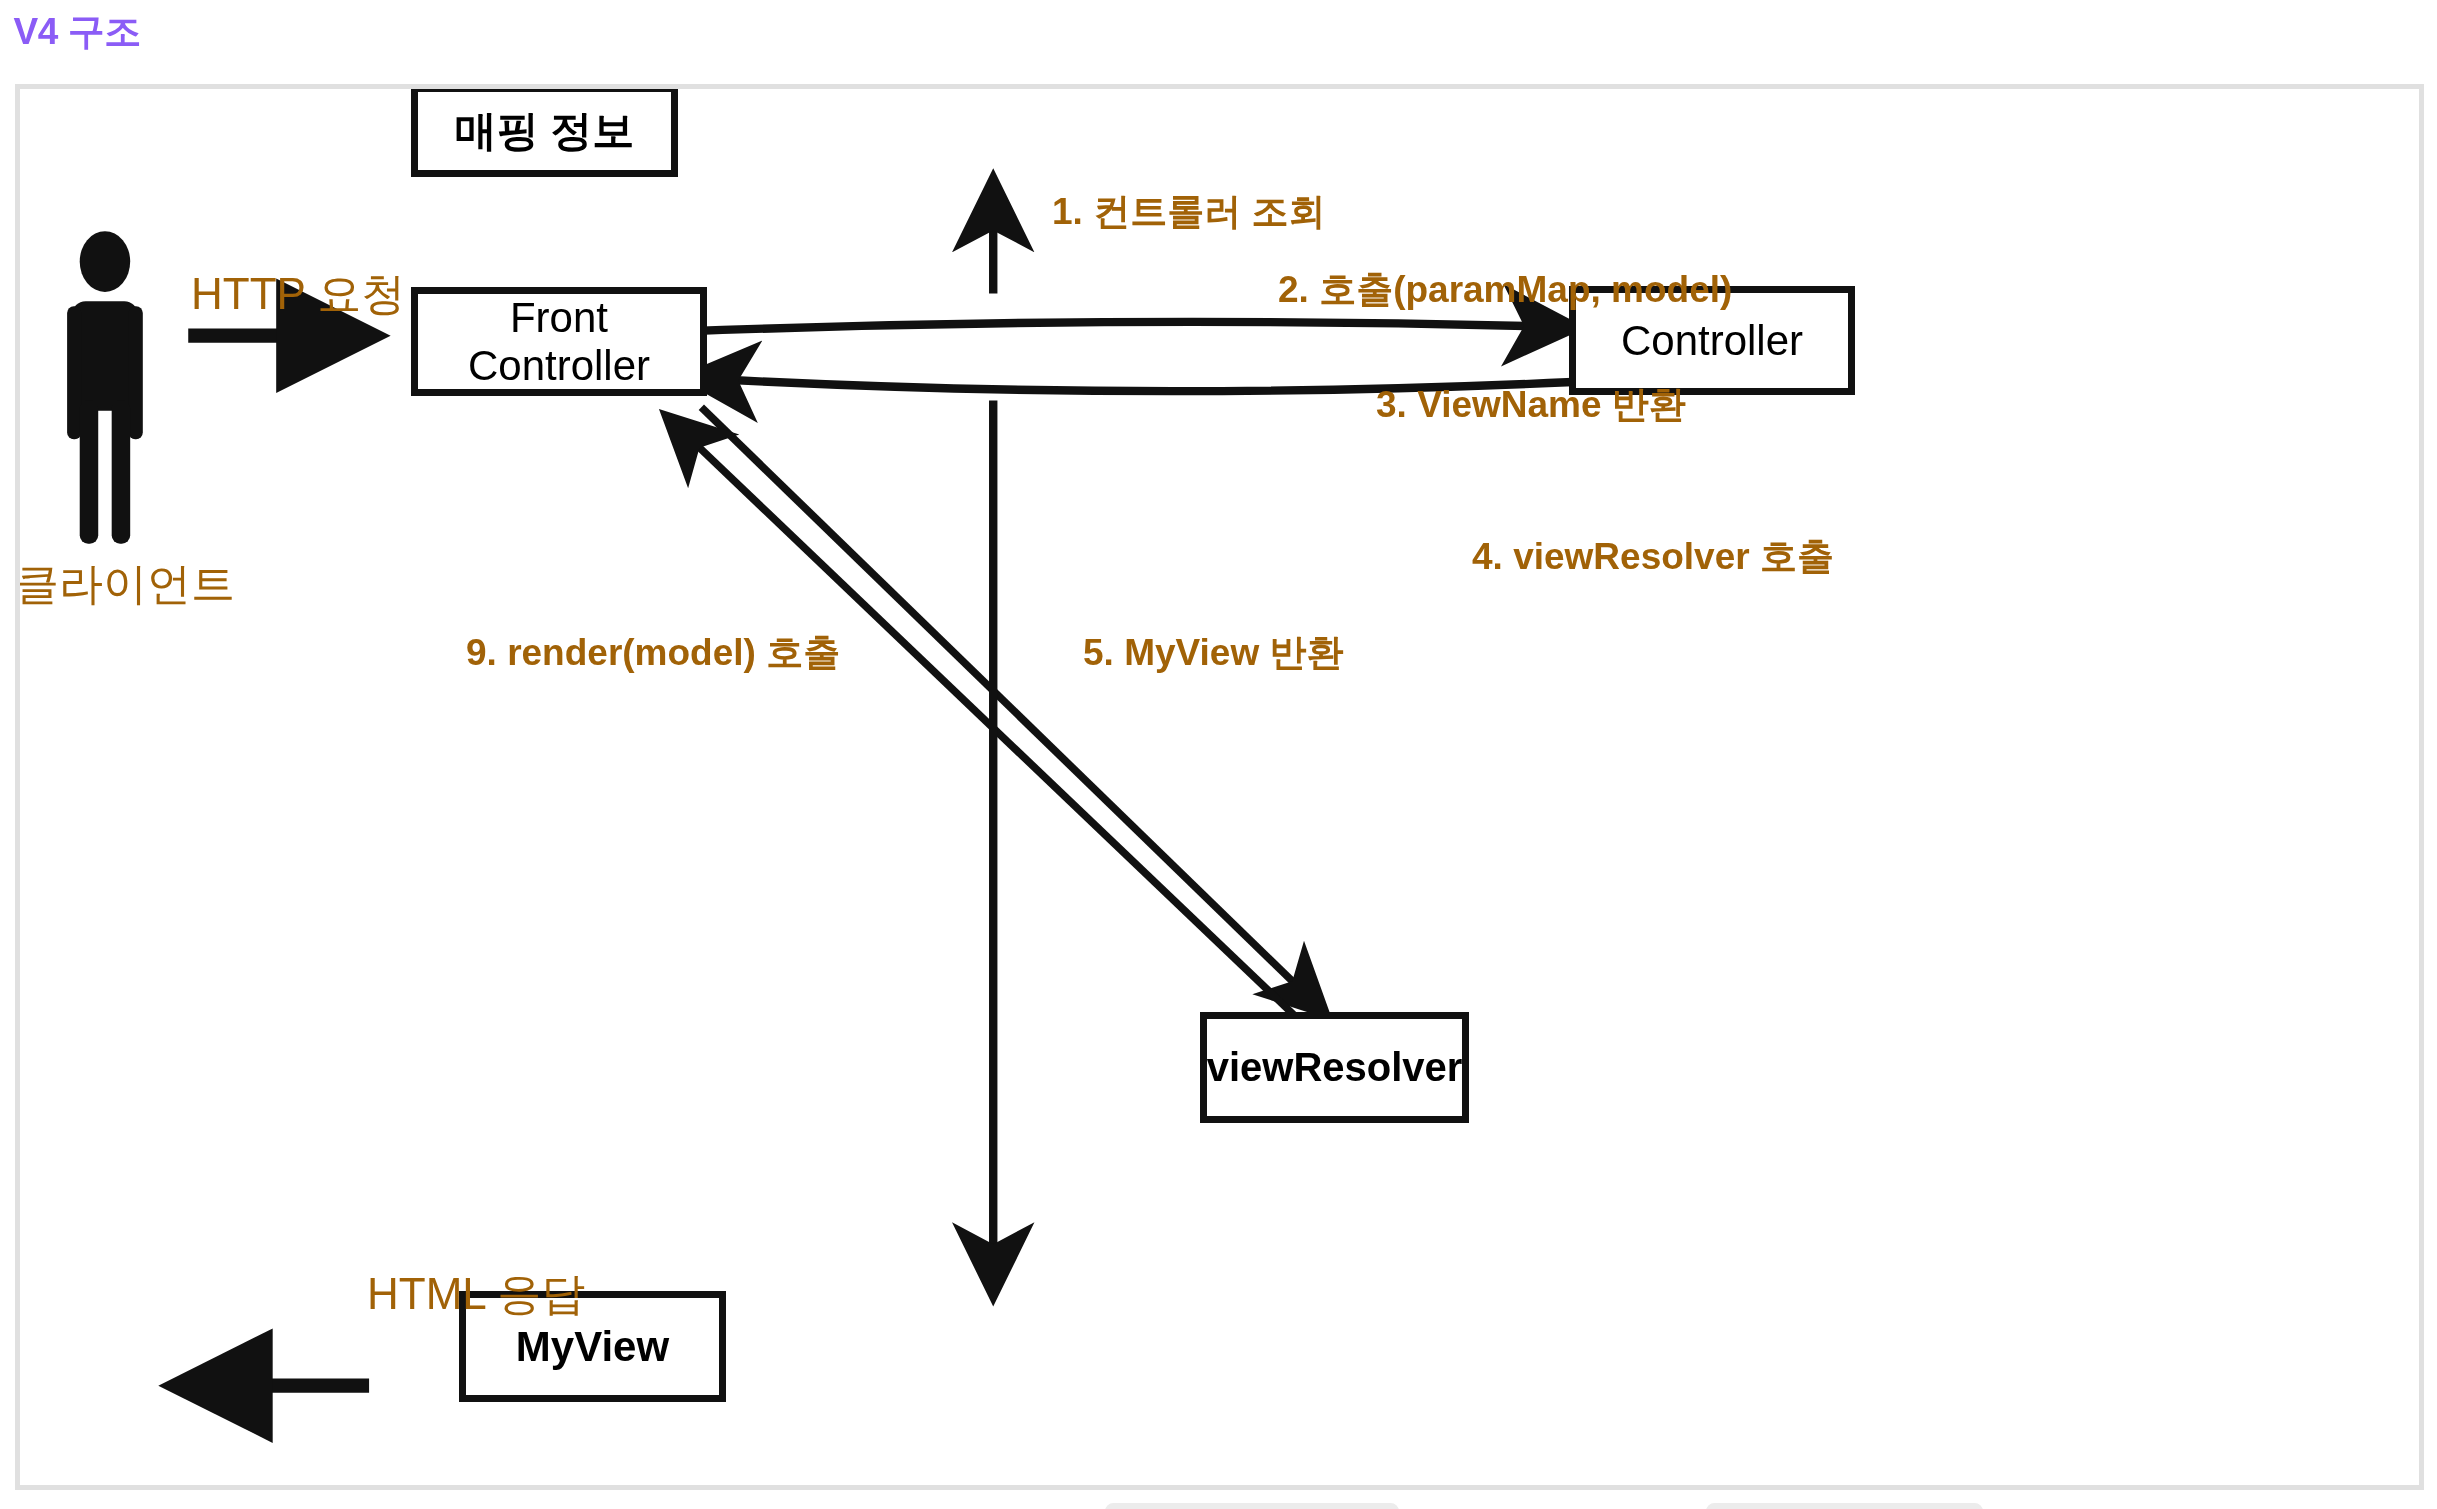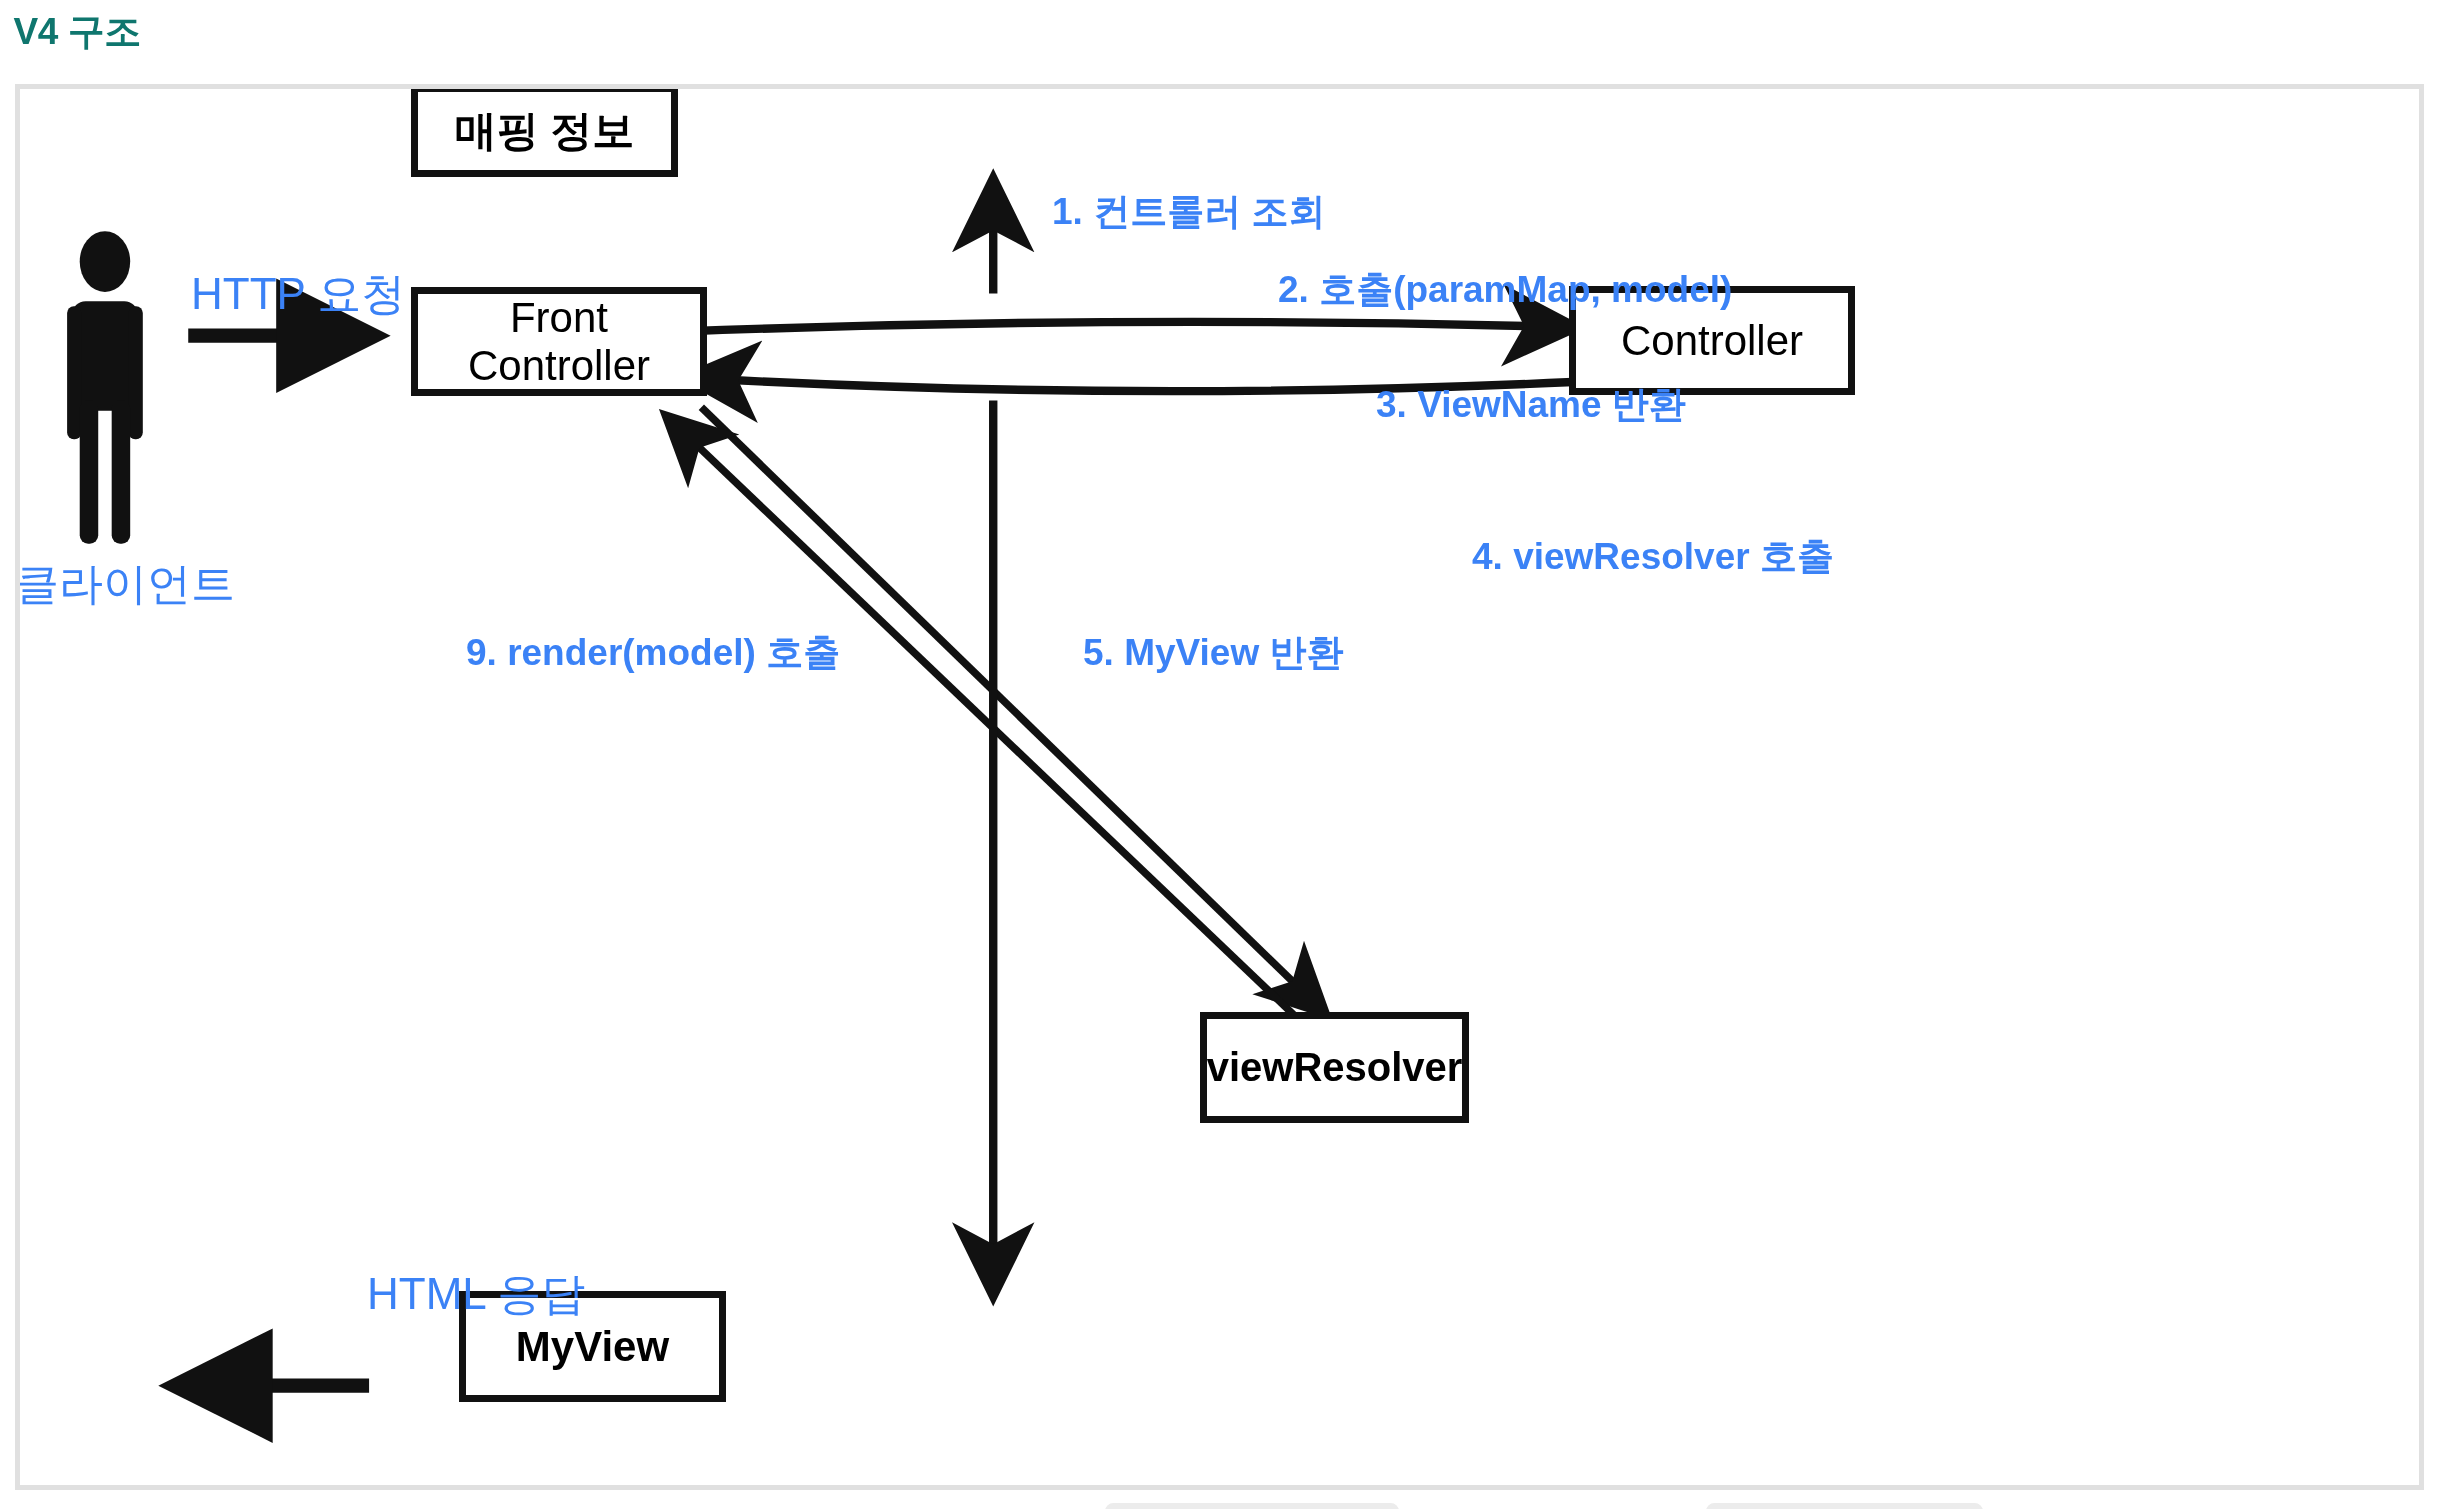--- a/index.html
+++ b/index.html
@@ -14,21 +14,21 @@
     height: 1510px;
     overflow: hidden;
     background: #ffffff;
   }
   #page-title {
     position: absolute;
     left: 13.4px;
     top: 6.7px;
     font-size: 37px;
     font-weight: bold;
-    color: #0f766e;
+    color: #8b5cf6;
     letter-spacing: -0.4px;
     white-space: nowrap;
   }
   #diagram-frame {
     position: absolute;
     left: 15px;
     top: 84px;
     width: 2409px;
     height: 1406px;
     border: 5.9px solid #e0e0e0;
@@ -54,21 +54,21 @@
     text-align: center;
     color: #000000;
     line-height: 1.12;
   }
   .node-label {
     display: block;
     white-space: pre-line;
   }
   .flow-label {
     position: absolute;
-    color: #3b82f6;
+    color: #a16207;
     font-weight: bold;
     white-space: nowrap;
     line-height: 1.1;
   }
   .flow-label.plain {
     font-weight: normal;
   }
   .ghost-chip {
     position: absolute;
     background: #ececec;

